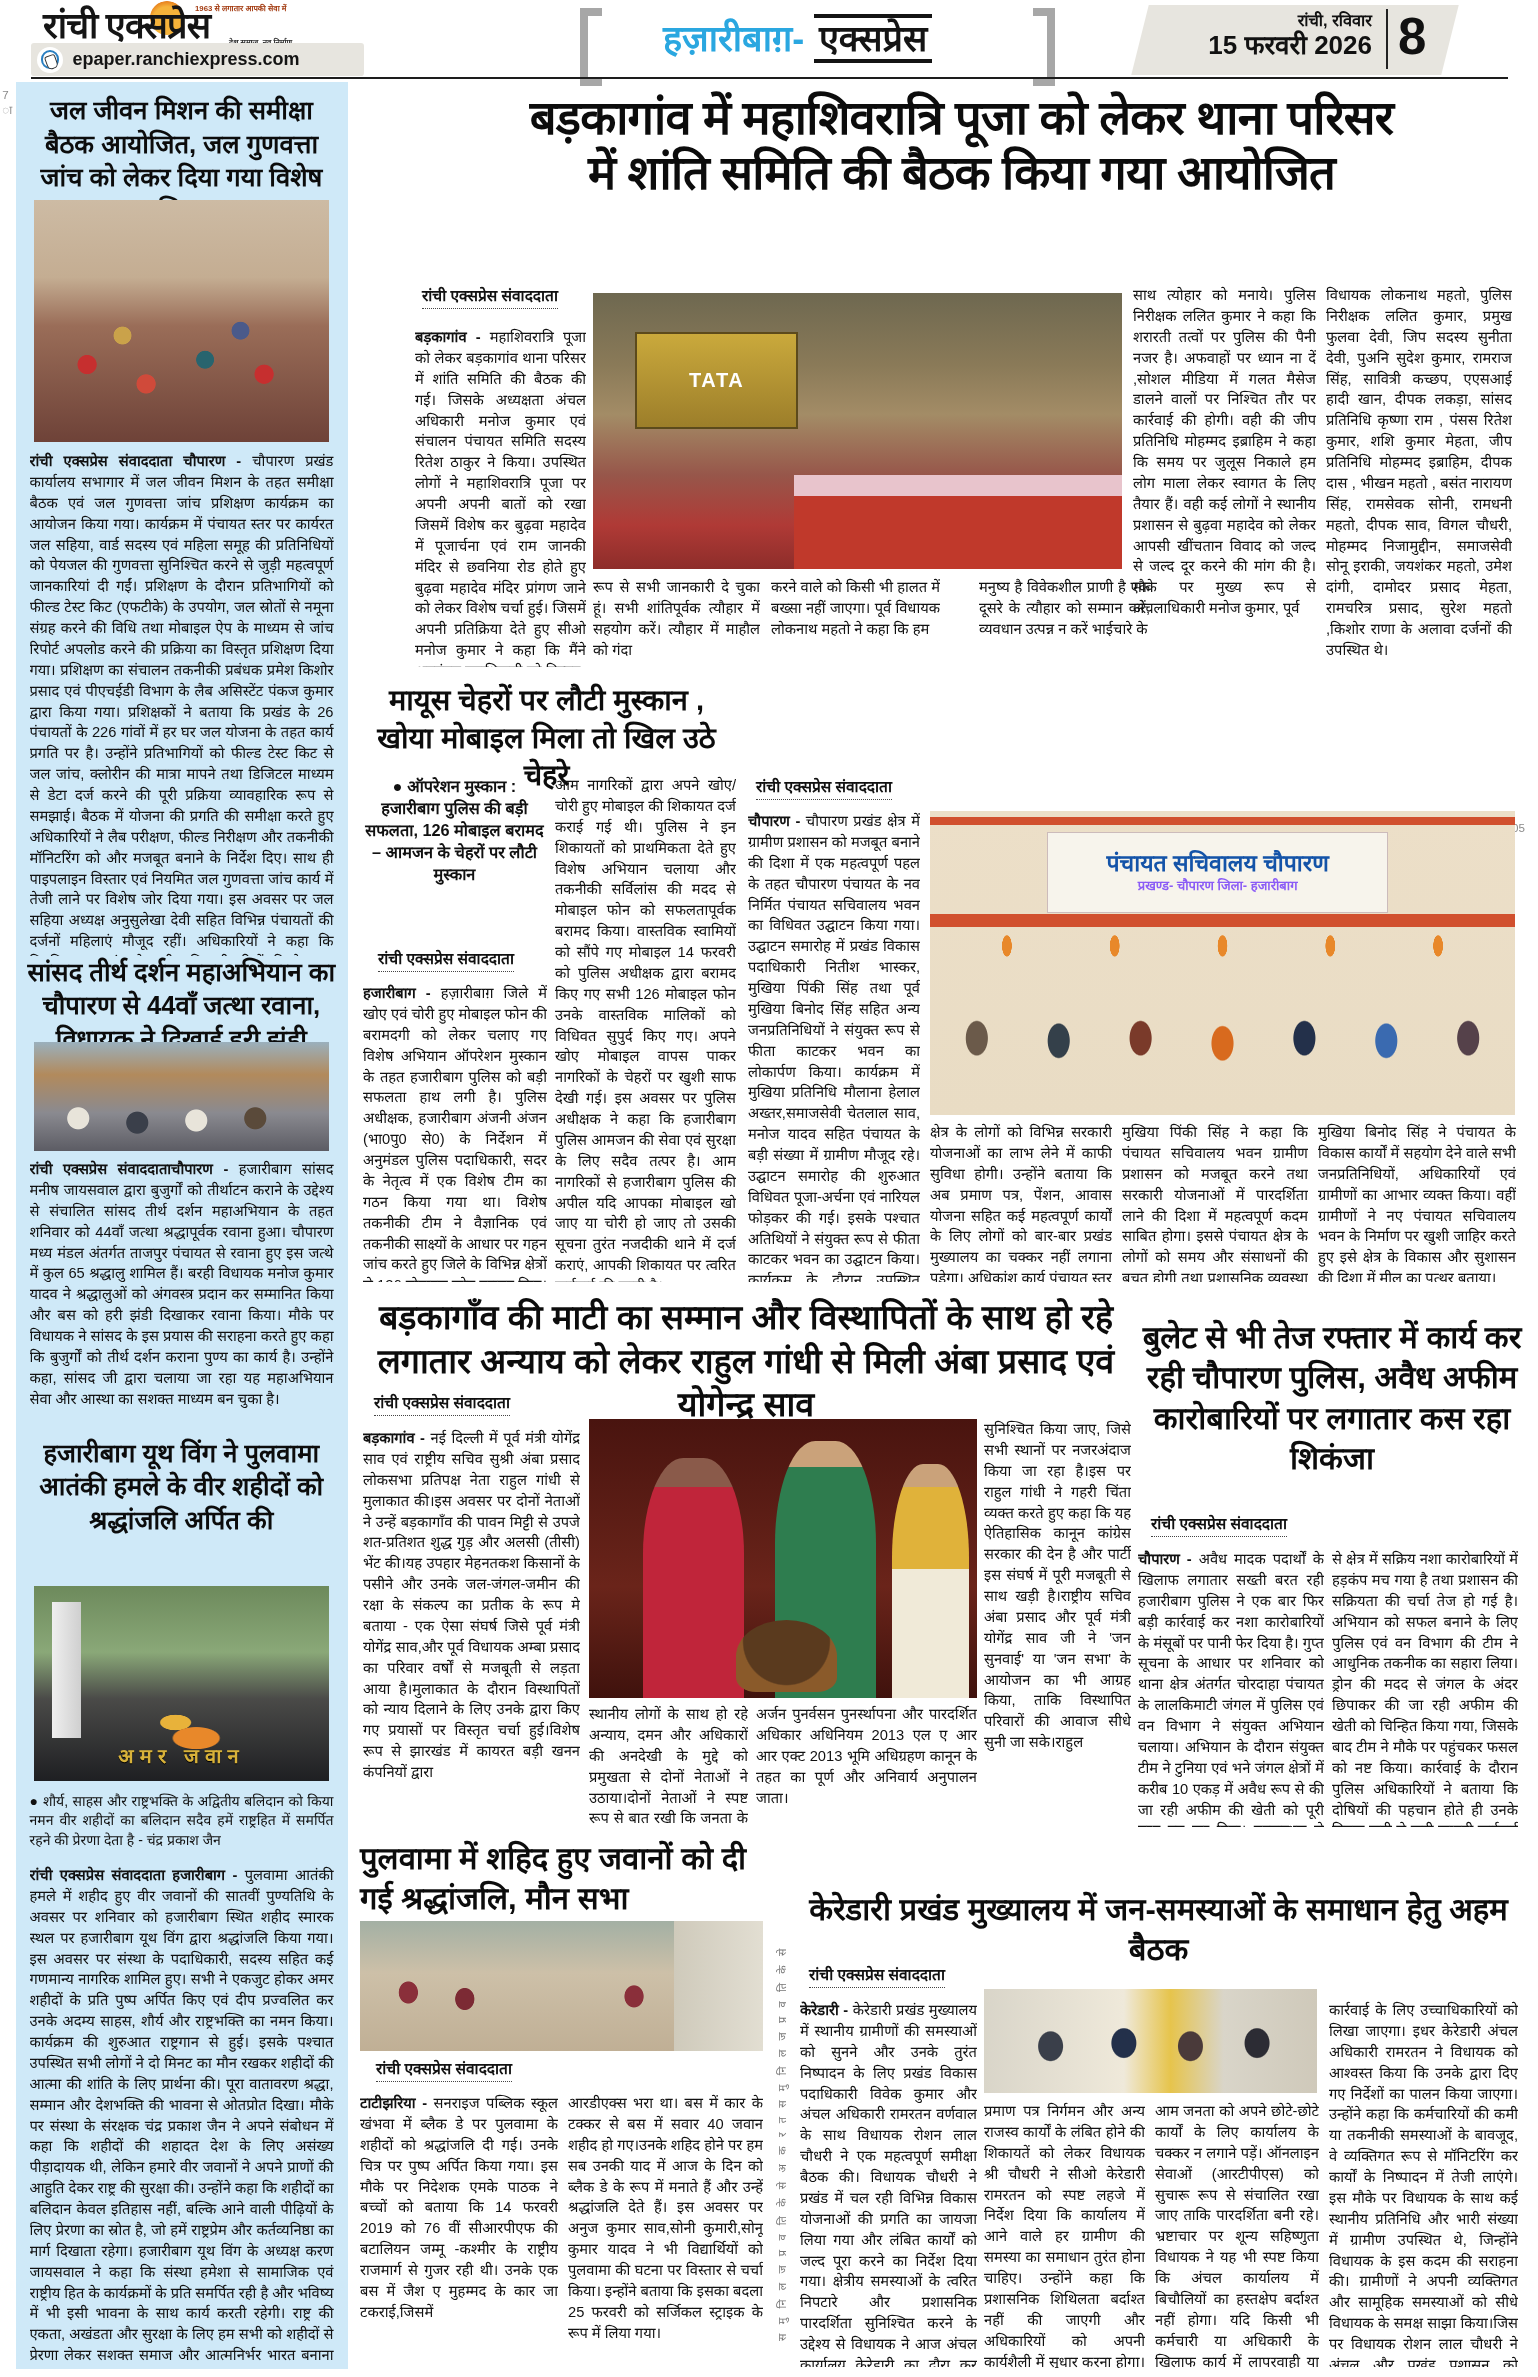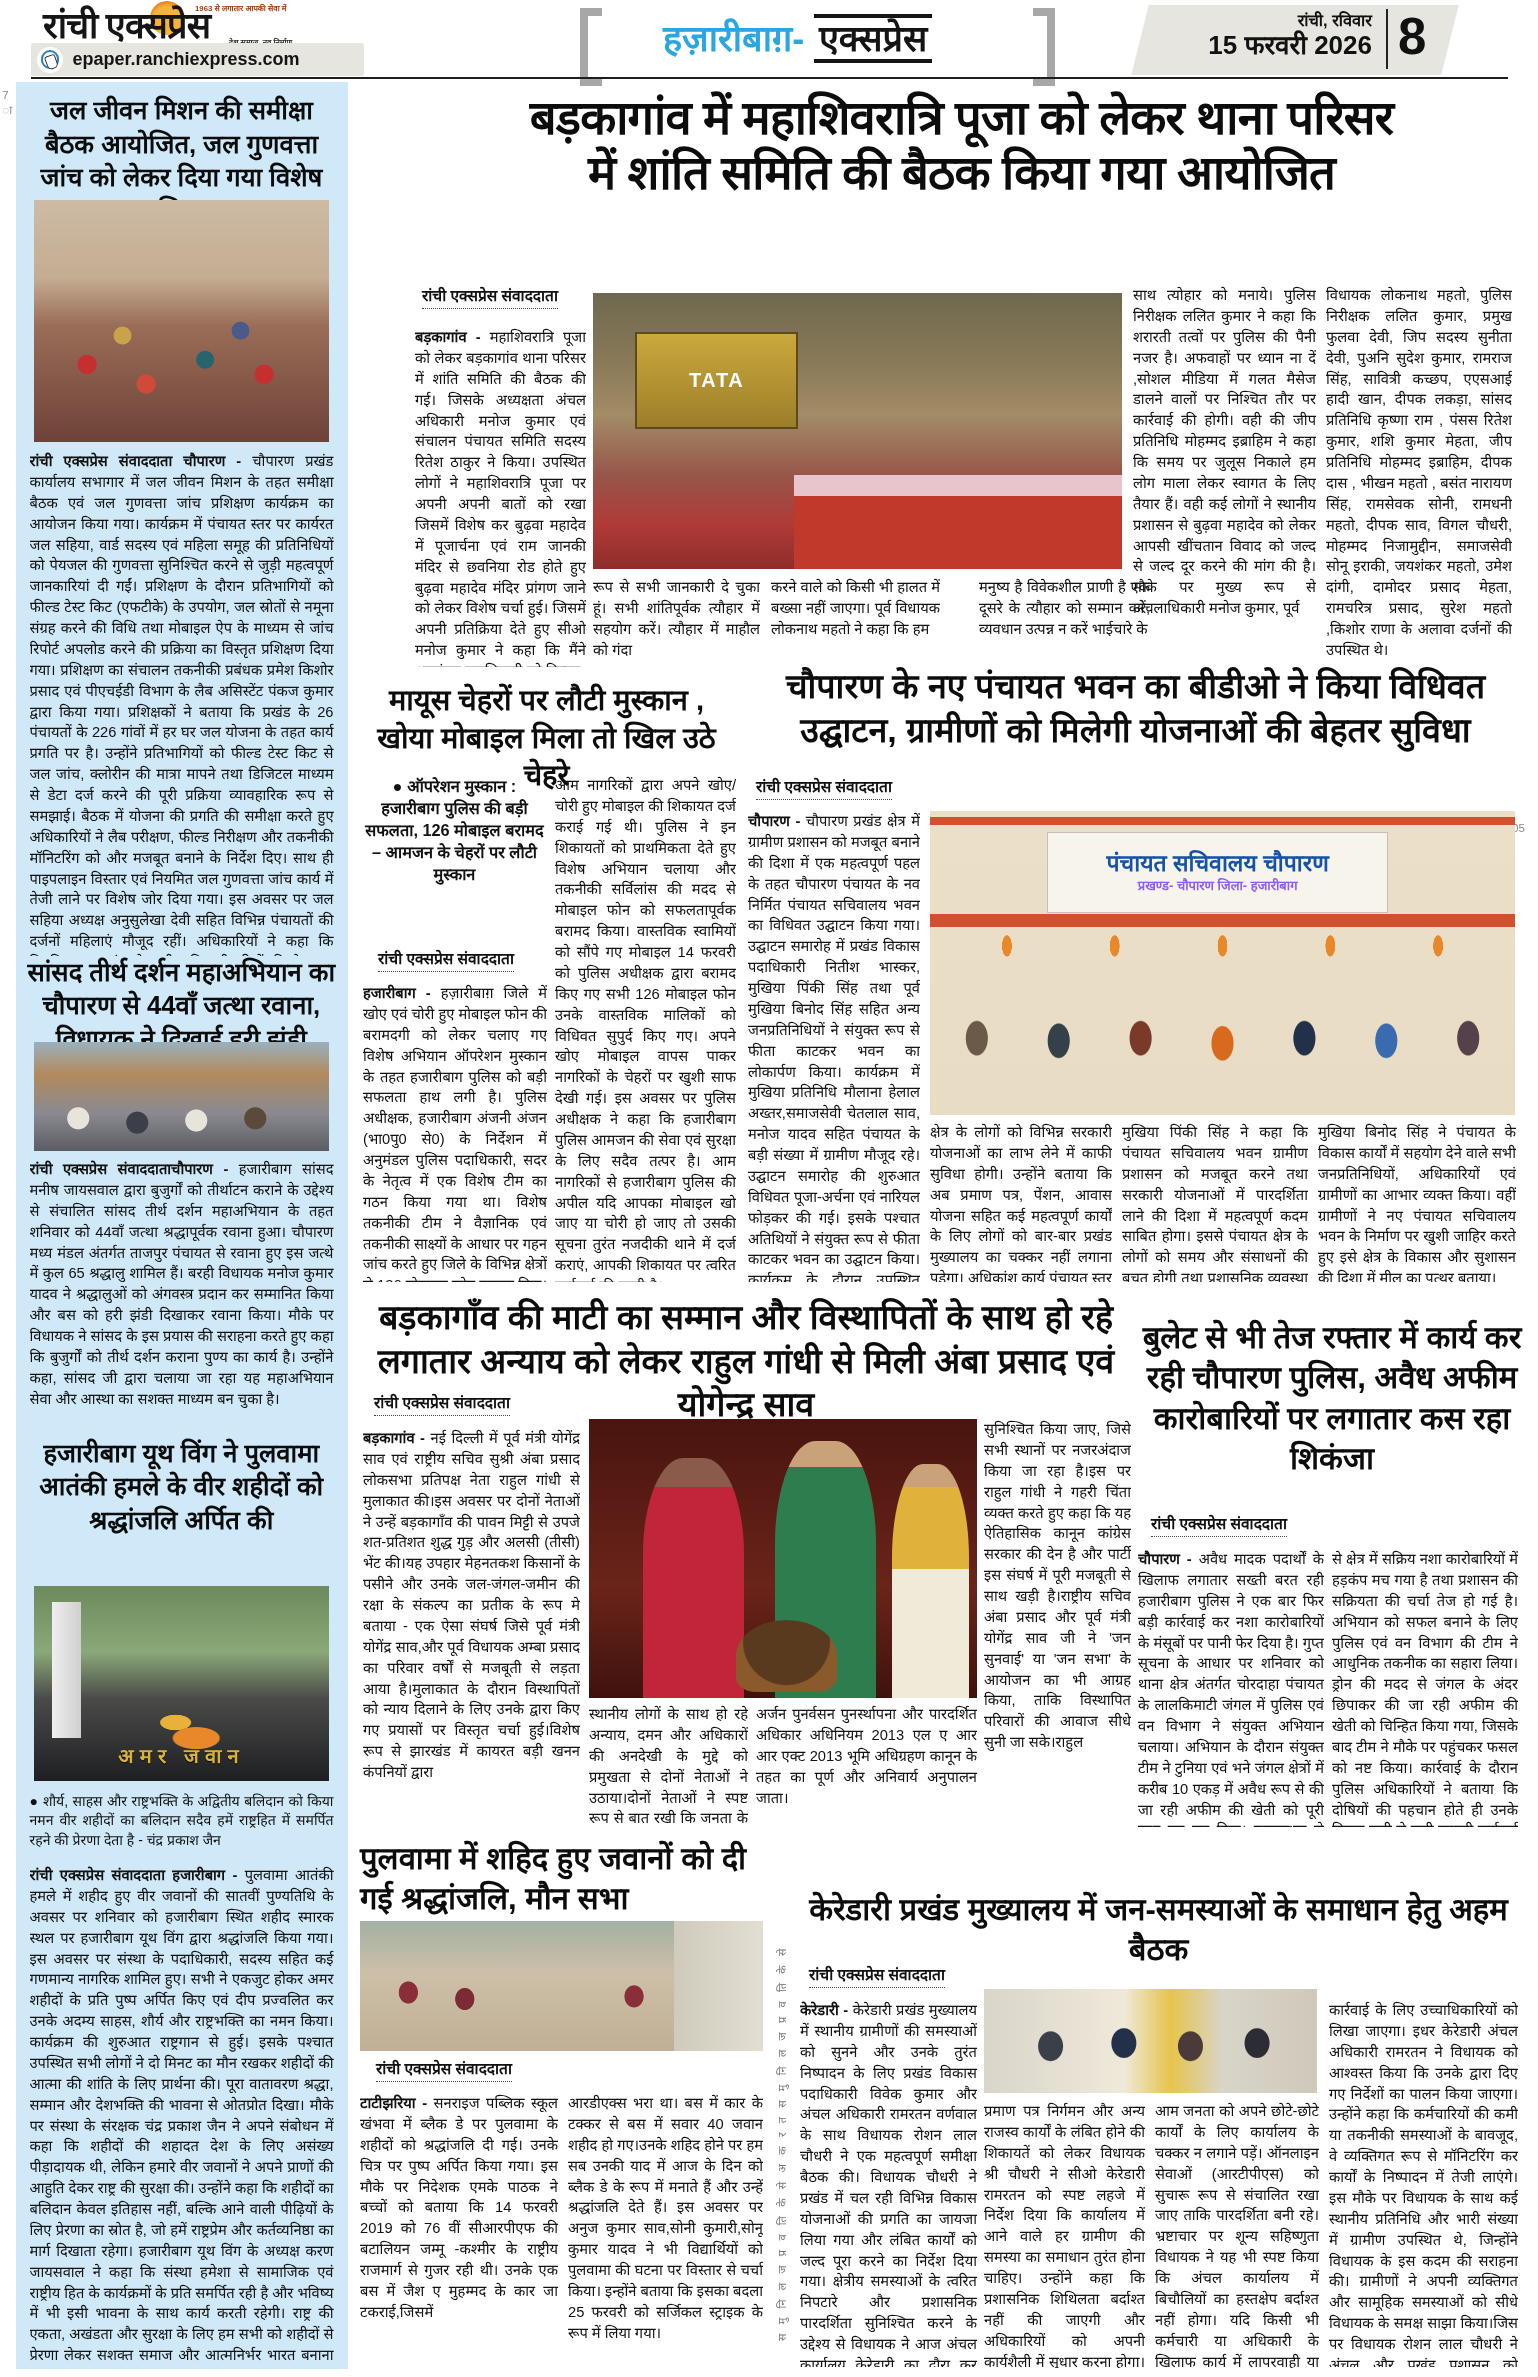--- a/index.html
+++ b/index.html
@@ -200,21 +200,20 @@
   <div class="abs hilite" style="left:364px;top:775px;width:181px;height:155px;">● ऑपरेशन मुस्कान : हजारीबाग पुलिस की बड़ी सफलता, 126 मोबाइल बरामद – आमजन के चेहरों पर लौटी मुस्कान</div>
   <div class="abs" style="left:378px;top:947px;">
     <span class="byline">रांची एक्सप्रेस संवाददाता</span>
   </div>
   <div class="abs bcol" style="left:363px;top:983px;width:184px;height:299px;">
     <span class="lead">हजारीबाग -</span>
     <span>हज़ारीबाग़ जिले में खोए एवं चोरी हुए मोबाइल फोन की बरामदगी को लेकर चलाए गए विशेष अभियान ऑपरेशन मुस्कान के तहत हजारीबाग पुलिस को बड़ी सफलता हाथ लगी है। पुलिस अधीक्षक, हजारीबाग अंजनी अंजन (भा0पु0 से0) के निर्देशन में अनुमंडल पुलिस पदाधिकारी, सदर के नेतृत्व में एक विशेष टीम का गठन किया गया था। विशेष तकनीकी टीम ने वैज्ञानिक एवं तकनीकी साक्ष्यों के आधार पर गहन जांच करते हुए जिले के विभिन्न क्षेत्रों से 126 मोबाइल फोन बरामद किए। ये मोबाइल अलग-अलग थानों में दर्ज गुमशुदगी एवं चोरी की शिकायतों के आधार पर ट्रेस किए गए। शिकायतों को गंभीरता से लिया गया जिले के विभिन्न थाना क्षेत्रों में</span>
   </div>
   <div class="abs bcol" style="left:555px;top:775px;width:181px;height:507px;">आम नागरिकों द्वारा अपने खोए/चोरी हुए मोबाइल की शिकायत दर्ज कराई गई थी। पुलिस ने इन शिकायतों को प्राथमिकता देते हुए विशेष अभियान चलाया और तकनीकी सर्विलांस की मदद से मोबाइल फोन को सफलतापूर्वक बरामद किया। वास्तविक स्वामियों को सौंपे गए मोबाइल 14 फरवरी को पुलिस अधीक्षक द्वारा बरामद किए गए सभी 126 मोबाइल फोन उनके वास्तविक मालिकों को विधिवत सुपुर्द किए गए। अपने खोए मोबाइल वापस पाकर नागरिकों के चेहरों पर खुशी साफ देखी गई। इस अवसर पर पुलिस अधीक्षक ने कहा कि हजारीबाग पुलिस आमजन की सेवा एवं सुरक्षा के लिए सदैव तत्पर है। आम नागरिकों से हजारीबाग पुलिस की अपील यदि आपका मोबाइल खो जाए या चोरी हो जाए तो उसकी सूचना तुरंत नजदीकी थाने में दर्ज कराएं, आपकी शिकायत पर त्वरित कार्रवाई की जाती है।</div>
 
-  <div class="abs hl hl-xl" style="left:748px;top:665px;width:775px;">चौपारण के नए पंचायत भवन का बीडीओ ने किया विधिवत उद्घाटन, ग्रामीणों को मिलेगी योजनाओं की बेहतर सुविधा</div>
   <div class="abs" style="left:756px;top:775px;">
     <span class="byline">रांची एक्सप्रेस संवाददाता</span>
   </div>
   <div class="abs bcol" style="left:748px;top:811px;width:172px;height:471px;">
     <span class="lead">चौपारण -</span>
     <span>चौपारण प्रखंड क्षेत्र में ग्रामीण प्रशासन को मजबूत बनाने की दिशा में एक महत्वपूर्ण पहल के तहत चौपारण पंचायत के नव निर्मित पंचायत सचिवालय भवन का विधिवत उद्घाटन किया गया। उद्घाटन समारोह में प्रखंड विकास पदाधिकारी नितीश भास्कर, मुखिया पिंकी सिंह तथा पूर्व मुखिया बिनोद सिंह सहित अन्य जनप्रतिनिधियों ने संयुक्त रूप से फीता काटकर भवन का लोकार्पण किया। कार्यक्रम में मुखिया प्रतिनिधि मौलाना हेलाल अख्तर,समाजसेवी चेतलाल साव, मनोज यादव सहित पंचायत के बड़ी संख्या में ग्रामीण मौजूद रहे। उद्घाटन समारोह की शुरुआत विधिवत पूजा-अर्चना एवं नारियल फोड़कर की गई। इसके पश्चात अतिथियों ने संयुक्त रूप से फीता काटकर भवन का उद्घाटन किया। कार्यक्रम के दौरान उपस्थित ग्रामीणों में उत्साह का माहौल देखने को मिला। समारोह को संबोधित करते हुए बीडीओ नितीश भास्कर ने कहा कि पंचायत सचिवालय भवन बनने से पंचायत</span>
   </div>
   <div class="abs photo ph-panch" style="left:930px;top:811px;width:585px;height:304px;">
     <div class="beam" style="top:34%;"></div>
     <div class="beam" style="top:2%;height:7.8px;"></div>

